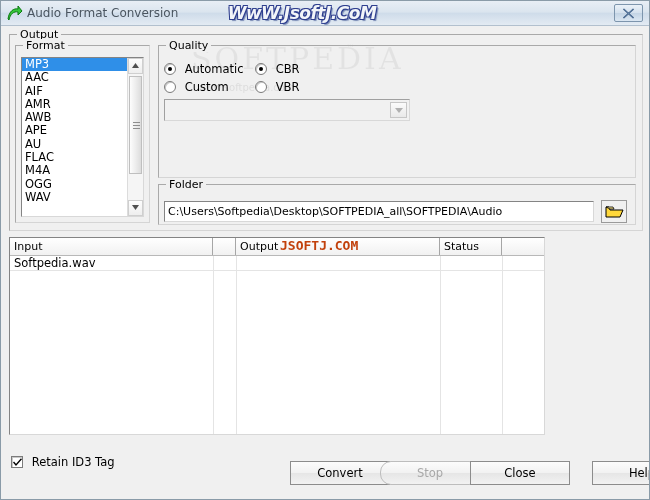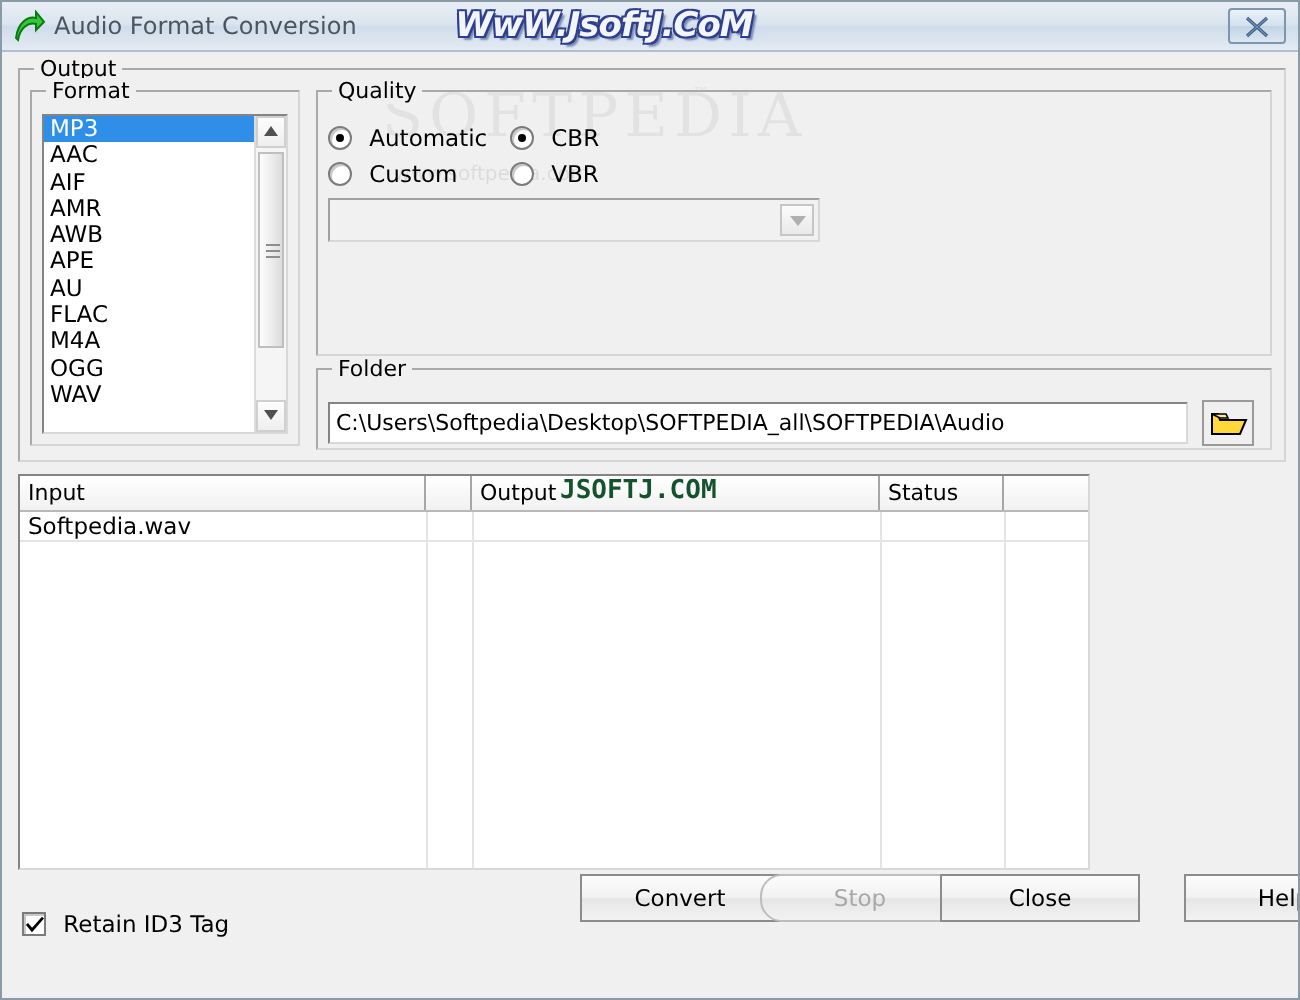--- a/index.html
+++ b/index.html
@@ -340,21 +340,21 @@
     bottom: 0;
     width: 1px;
     background: #e4e4e4;
   }
   .watermark-lv {
     position: absolute;
     left: 270px; top: -1px;
     font-family: "DejaVu Sans Mono", "Liberation Mono", monospace;
     font-size: 13px;
     font-weight: bold;
-    color: #14532d;
+    color: #c2410c;
     letter-spacing: 0px;
     white-space: nowrap;
     line-height: 18px;
   }
 
   
   .wm-softpedia {
     position: absolute;
     left: 190px; top: 40px;
     font-size: 30px;
@@ -383,21 +383,21 @@
 
   
   .retain-row {
     position: absolute;
     left: 10px; top: 454px;
     font-size: 11.5px;
     white-space: nowrap;
   }
   .btn {
     position: absolute;
-    top: 436px;
+    top: 460px;
     width: 100px; height: 24px;
     background: linear-gradient(to bottom,#fcfcfc 0%,#f2f2f2 48%,#e6e6e6 52%,#f2f2f2 100%);
     border: 1px solid #8c8c8c;
     box-sizing: border-box;
     font-size: 11.5px;
     line-height: 22px;
     text-align: center;
     color: #000;
   }
   .btn.disabled { color: #a8a8a8; border-color: #bdbdbd; }

